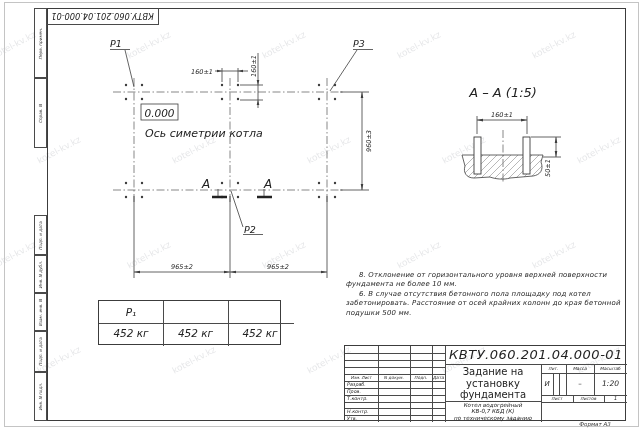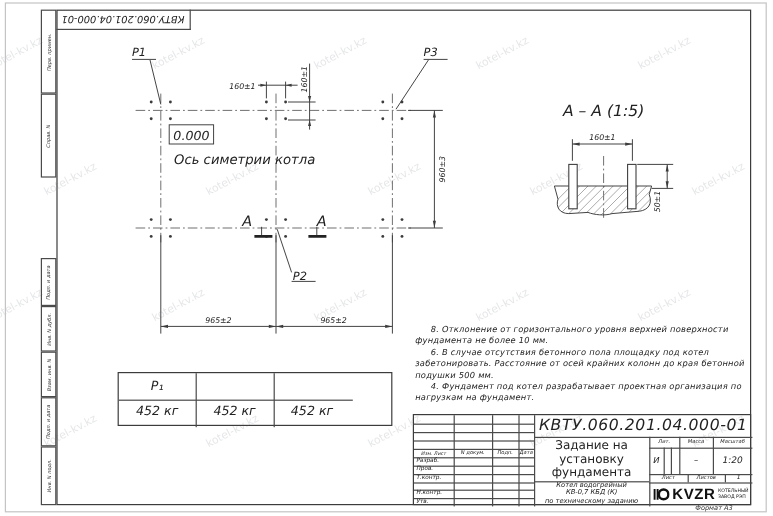--- a/index.html
+++ b/index.html
@@ -29,21 +29,21 @@
   .thick{stroke:#222;stroke-width:2.4;fill:none;}
   .cl{stroke:#555;stroke-width:0.7;fill:none;stroke-dasharray:8 2.5 1.5 2.5;}
   .hatch{stroke:#8a8a8a;stroke-width:0.6;fill:none;}
   .arr{fill:#3c3c3c;stroke:none;}
   .dt{font-family:"DejaVu Sans",sans-serif;font-style:italic;fill:#222;}
   
   #notes{left:346px;top:271px;width:277px;z-index:5;}
   #notes p{margin:0;font:italic 6.9px/9.4px "DejaVu Sans",sans-serif;
            text-indent:13px;color:#222;letter-spacing:.2px;}
   
-  .ptable{left:98px;top:310px;width:229px;height:45px;border:1.1px solid #3c3c3c;z-index:5;}
+  .ptable{left:98px;top:300px;width:183px;height:45px;border:1.1px solid #3c3c3c;z-index:5;}
   .ptable .vl,.tb .vl{position:absolute;width:1px;background:#4a4a4a;}
   .ptable .hl,.tb .hl{position:absolute;height:1px;background:#4a4a4a;}
   .pcell{position:absolute;text-align:center;font-style:italic;font-size:10.5px;color:#222;}
   
   .tb{left:344px;top:345px;width:282px;height:76px;border:1.1px solid #3c3c3c;z-index:5;}
   .ts{position:absolute;text-align:center;color:#222;overflow:hidden;}
   .tsl{position:absolute;text-align:left;color:#222;font-style:italic;}
   .fmt{left:565px;top:421px;width:60px;text-align:center;font-size:5.5px;
        font-style:italic;color:#333;z-index:5;}
   .logo-cell{position:absolute;left:196px;top:56px;width:86px;height:20px;
@@ -197,21 +197,20 @@
   <text class="dt" x="206" y="188" font-size="12" text-anchor="middle">A</text>
   <text class="dt" x="268" y="188" font-size="12" text-anchor="middle">A</text>
   <text class="dt" x="503" y="97" font-size="13" text-anchor="middle">А – А (1:5)</text>
   <text class="dt" x="502" y="117" font-size="6.5" text-anchor="middle">160±1</text>
   <text class="dt" x="550" y="168" font-size="6.5" text-anchor="middle" transform="rotate(-90 550 168)">50±1</text>
 </svg>
 
 <div class="abs" id="notes">
   <p>8. Отклонение от горизонтального уровня верхней поверхности фундамента не более 10 мм.</p>
   <p>6. В случае отсутствия бетонного пола площадку под котел забетонировать. Расстояние от осей крайних колонн до края бетонной подушки 500 мм.</p>
-  <p>4. Фундамент под котел разрабатывает проектная организация по нагрузкам на фундамент.</p>
 </div>
 
 <div class="abs ptable">
   <div class="vl" style="left:64px;top:0;height:45px;"></div>
   <div class="vl" style="left:129px;top:0;height:45px;"></div>
   <div class="hl" style="left:0;top:22px;width:195px;"></div>
   <div class="pcell" style="left:0;top:0;width:64px;line-height:22px;">P₁</div>
   <div class="pcell" style="left:0;top:22px;width:64px;line-height:21px;">452 кг</div>
   <div class="pcell" style="left:64px;top:22px;width:65px;line-height:21px;">452 кг</div>
   <div class="pcell" style="left:129px;top:22px;width:64px;line-height:21px;">452 кг</div>
@@ -269,26 +268,15 @@
   <div class="ts" style="left:221px;top:18px;width:28px;height:9px;font-size:4.3px;line-height:9px;font-style:italic;">Масса</div>
   <div class="ts" style="left:249px;top:18px;width:33px;height:9px;font-size:4.3px;line-height:9px;font-style:italic;">Масштаб</div>
   <div class="ts" style="left:196px;top:27px;width:12px;height:22px;font-size:7px;line-height:22px;font-style:italic;">И</div>
   <div class="ts" style="left:221px;top:27px;width:28px;height:22px;font-size:7px;line-height:22px;">–</div>
   <div class="ts" style="left:249px;top:27px;width:33px;height:22px;font-size:7.5px;line-height:22px;font-style:italic;">1:20</div>
 
   <div class="ts" style="left:196px;top:49px;width:32px;height:7px;font-size:4.3px;line-height:7px;font-style:italic;">Лист</div>
   <div class="ts" style="left:228px;top:49px;width:31px;height:7px;font-size:4.3px;line-height:7px;font-style:italic;">Листов</div>
   <div class="ts" style="left:259px;top:49px;width:23px;height:7px;font-size:5px;line-height:7px;font-style:italic;">1</div>
 
-  <div class="logo-cell">
-    <svg width="14" height="14" viewBox="0 0 14 14">
-      <path d="M1.5,2.5 V11.5 M4,2.5 V11.5" stroke="#111" stroke-width="1.6" fill="none"></path>
-      <circle cx="9" cy="7" r="4" stroke="#111" stroke-width="2.1" fill="none"></circle>
-    </svg>
-    <span class="logo-txt">KVZR</span>
-    <span class="logo-sub">
-      <span style="display:block;">КОТЕЛЬНЫЙ</span>
-      <span style="display:block;">ЗАВОД РЭП</span>
-    </span>
-  </div>
 </div>
 
 <div class="abs fmt">Формат А3</div>
 
 </body></html>

